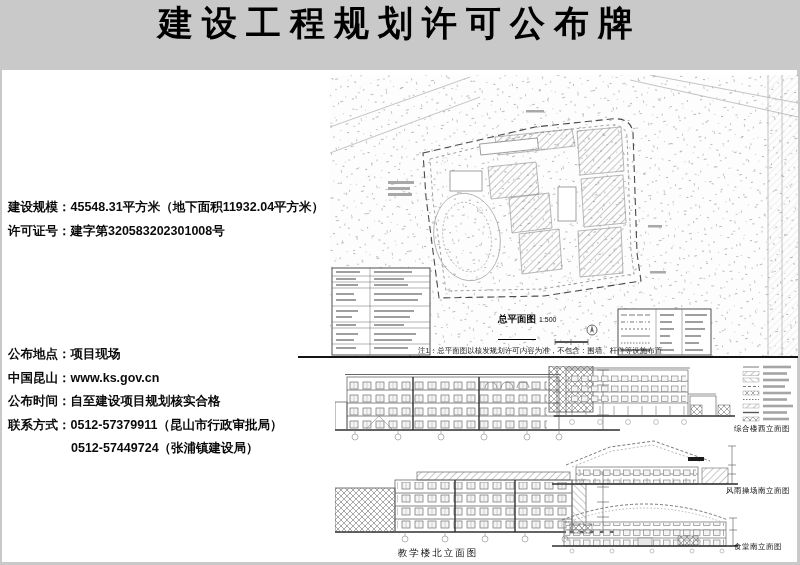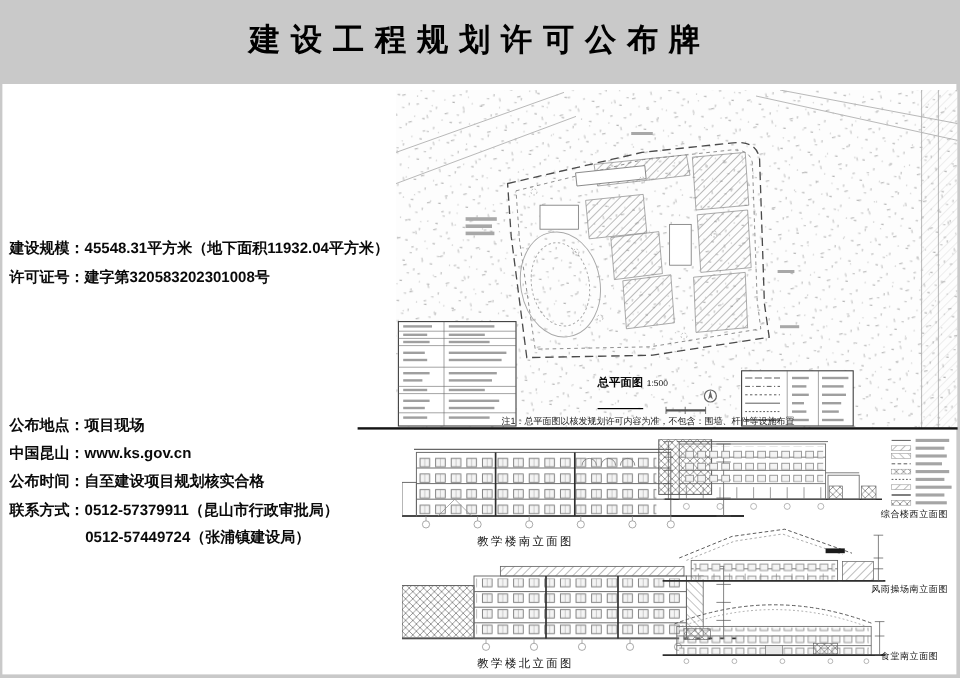--- a/index.html
+++ b/index.html
@@ -3,22 +3,22 @@
 <meta charset="utf-8">
 <style>
   html,body{margin:0;padding:0;}
   .board{
     position:relative;width:800px;height:565px;
     background:#c9c9c9;overflow:hidden;
     font-family:"Liberation Sans",sans-serif;color:#0a0a0a;
   }
   .panel{position:absolute;left:2px;top:70px;width:795px;height:492px;background:#ffffff;}
   .title{
-    position:absolute;left:0;top:16px;width:100%;text-align:center;
-    font-family:"Liberation Serif",serif;font-weight:bold;font-size:26px;
+    position:absolute;left:0;top:0;width:100%;text-align:center;
+    font-family:"Liberation Serif",serif;font-weight:bold;font-size:35px;
     letter-spacing:9px;color:#000;
   }
   .info-group{position:absolute;left:8px;white-space:nowrap;}
   .g1{top:86px;} .g2{top:196px;} .g3{top:343px;}
   .info-line{font-size:12.5px;font-weight:bold;line-height:23.5px;color:#0a0a0a;}
   .info-line .lbl,.info-line .val{display:inline;}
   .indent{padding-left:63px;}
   .drawing{position:absolute;}
   .site-svg{left:330px;top:75px;}
   .elevA{left:335px;top:366px;} .elevB{left:335px;top:466px;}
@@ -256,21 +256,20 @@
         <circle cx="192" cy="71" r="3"></circle>
         <circle cx="224" cy="71" r="3"></circle>
       <line x1="20" y1="64" x2="20" y2="68"></line>
         <line x1="63" y1="64" x2="63" y2="68"></line>
         <line x1="106" y1="64" x2="106" y2="68"></line>
         <line x1="149" y1="64" x2="149" y2="68"></line>
         <line x1="192" y1="64" x2="192" y2="68"></line>
         <line x1="224" y1="64" x2="224" y2="68"></line>
     </g>
   </svg>
-  <div class="caption cap-big capA">教学楼南立面图</div>
 
   <svg class="drawing elevB" width="285" height="80" viewBox="0 0 285 80">
     <line x1="0" y1="66" x2="285" y2="66" stroke="#2e2e2e" stroke-width="1.6"></line>
     <rect x="82" y="6" width="153" height="8" fill="url(#hatch)" stroke="#666" stroke-width="0.7"></rect>
     <rect x="0" y="22" width="60" height="44" fill="url(#cross)" stroke="#555" stroke-width="0.8"></rect>
     <g stroke="#666" fill="none" stroke-width="0.8">
       <rect x="60" y="14" width="177" height="52"></rect>
       <line x1="60" y1="27" x2="237" y2="27"></line>
         <line x1="60" y1="40" x2="237" y2="40"></line>
         <line x1="60" y1="53" x2="237" y2="53"></line>

